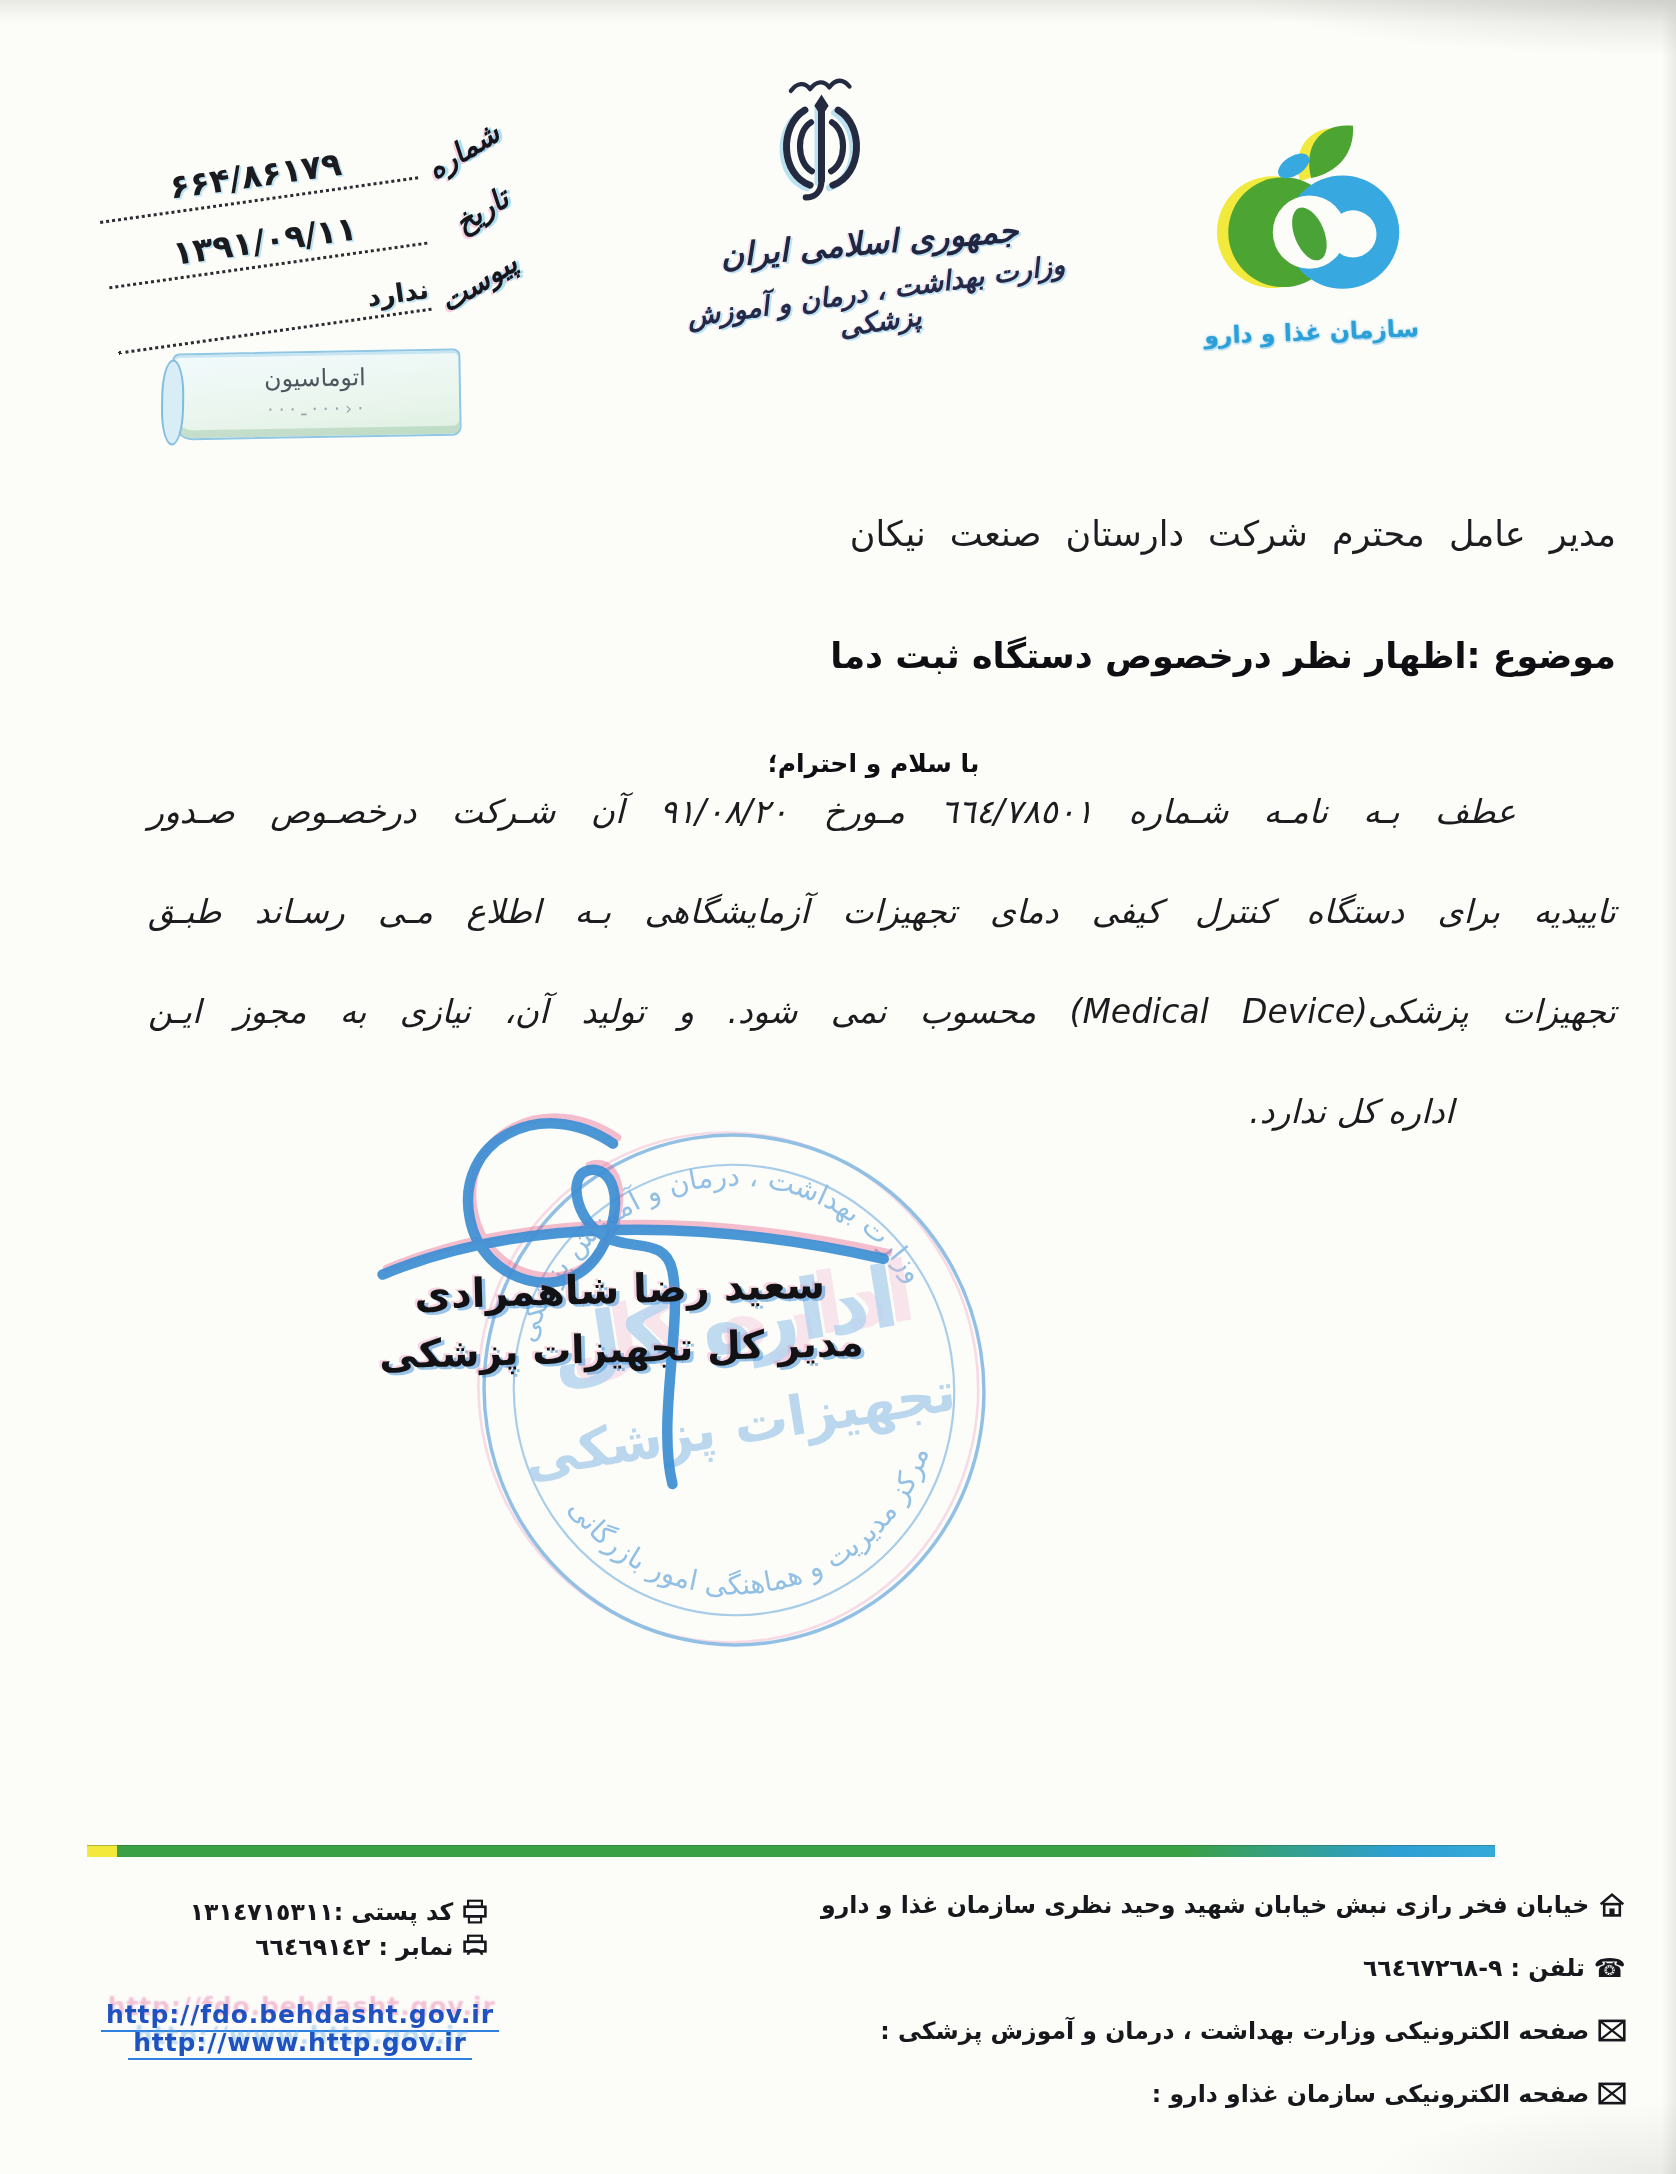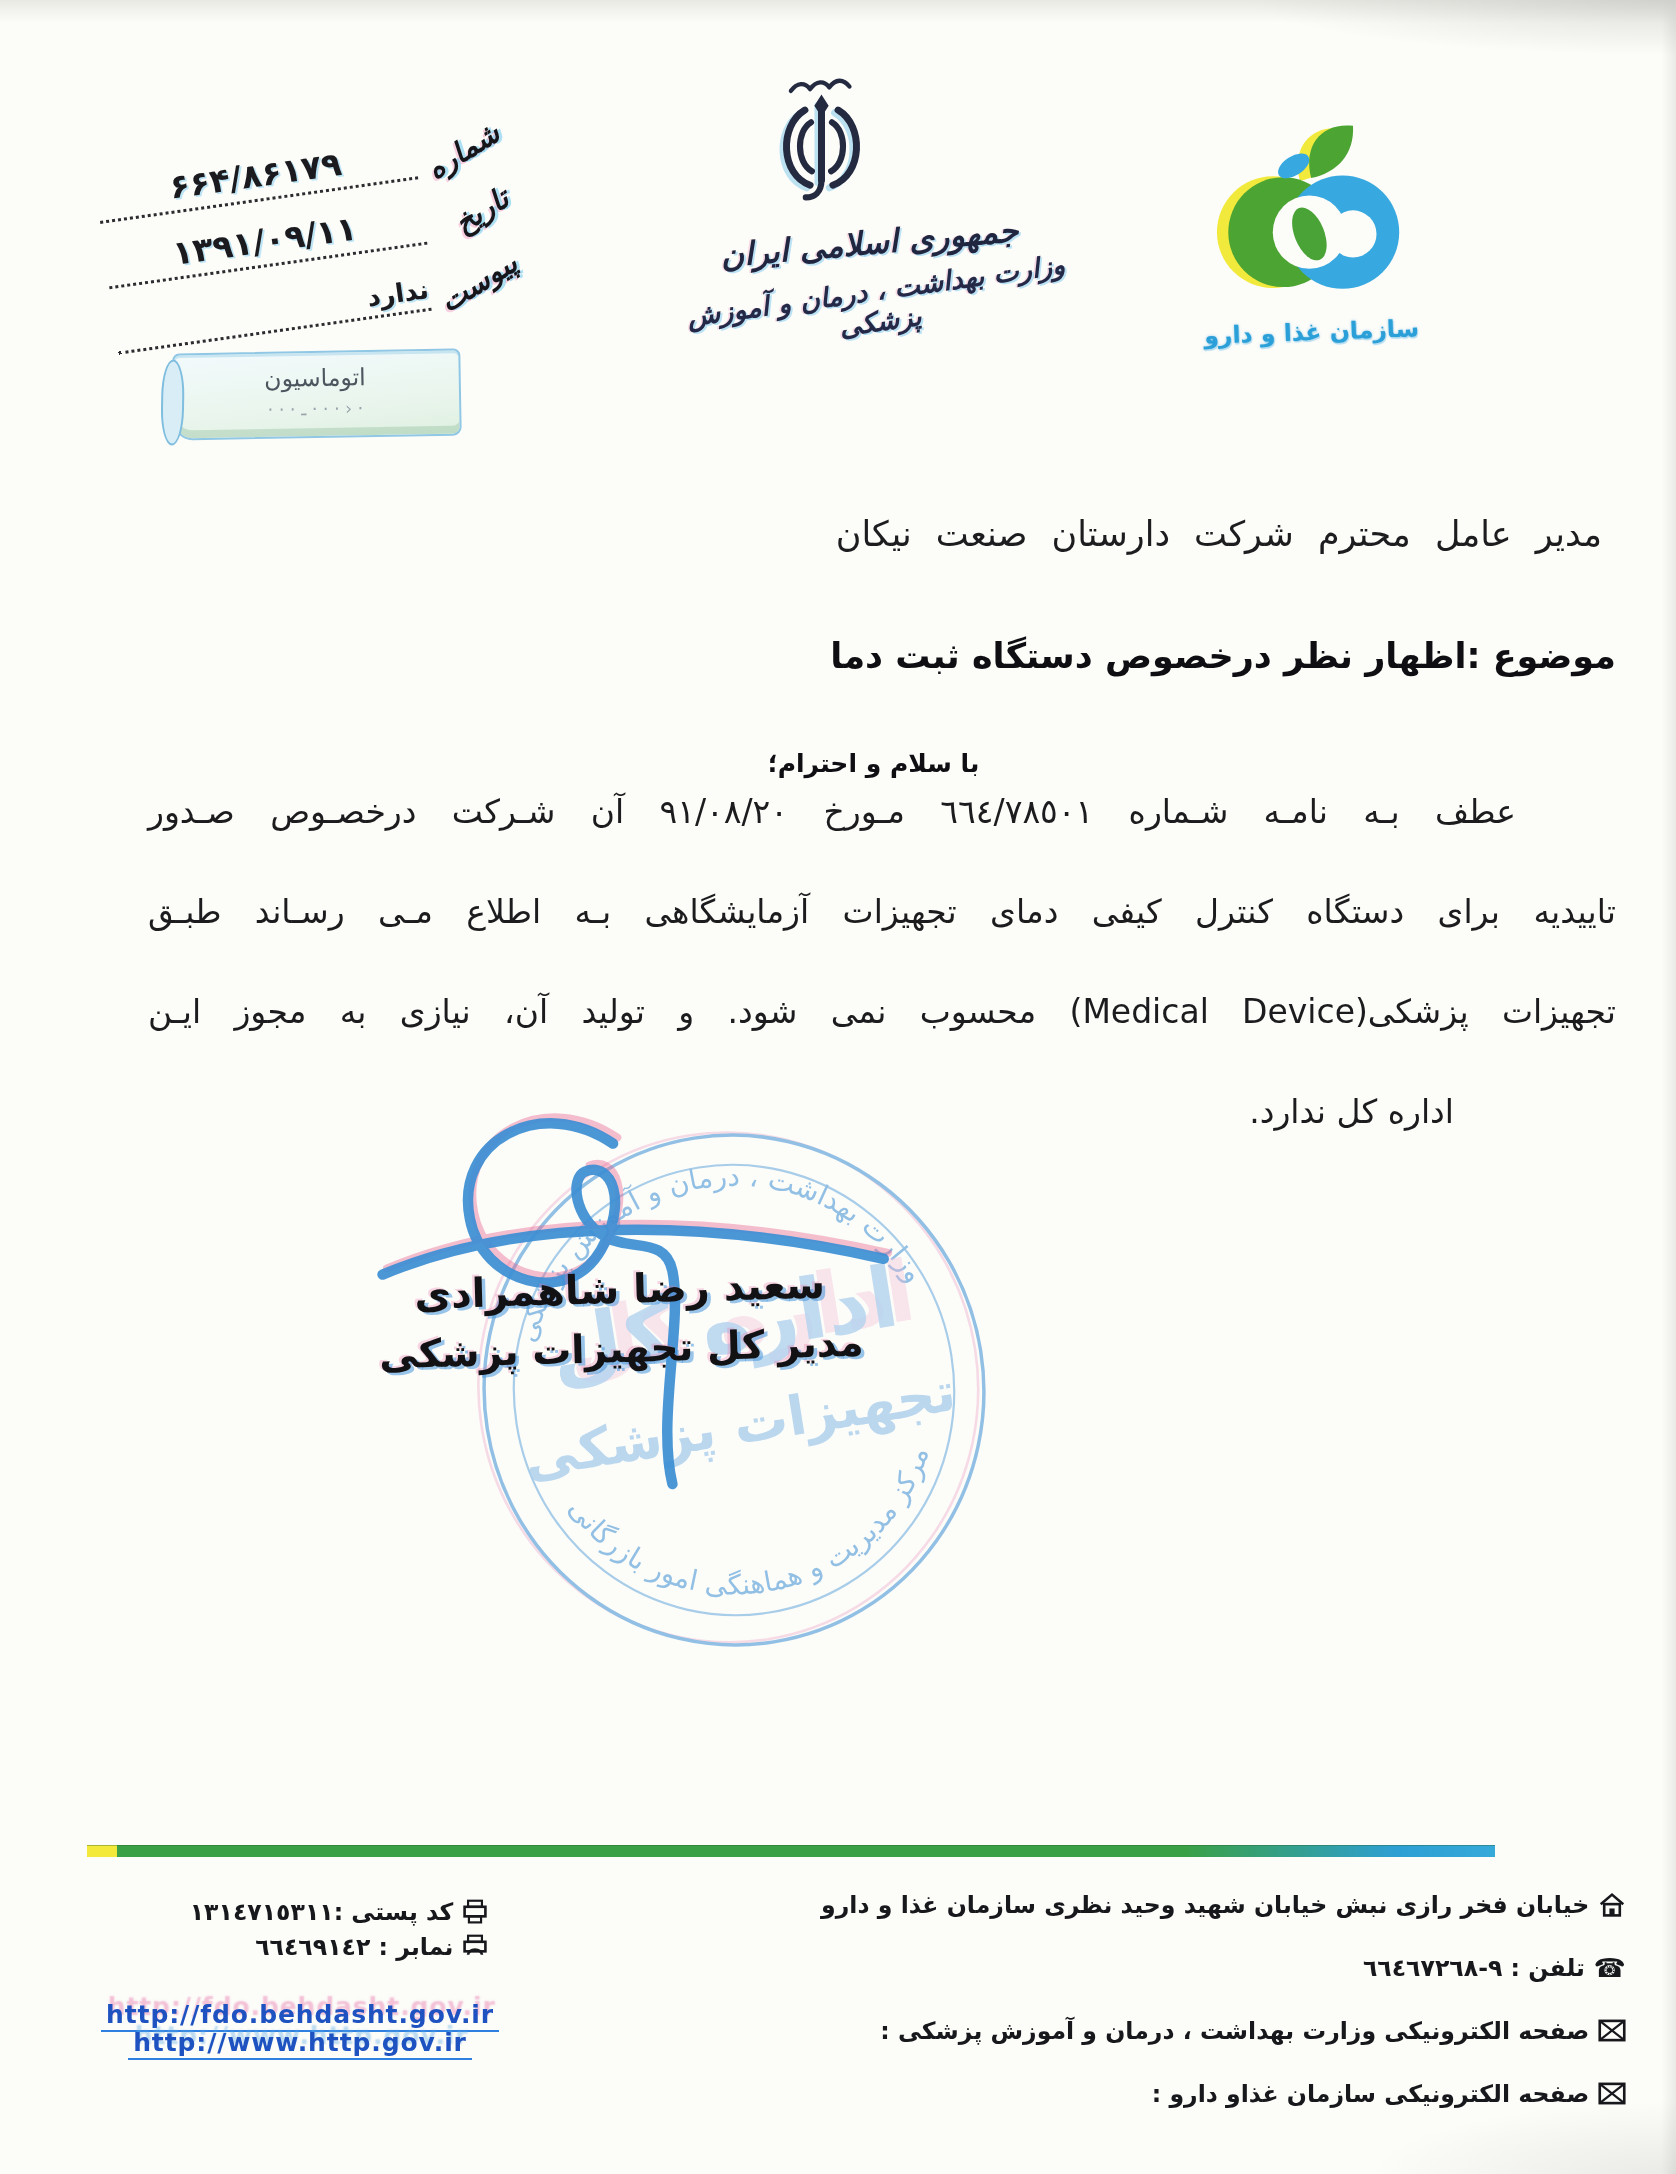--- a/index.html
+++ b/index.html
@@ -62,26 +62,26 @@
 
   
   .fdo-block{left:1198px;top:101px;width:227px;text-align:center;}
   .fdo-name{
     margin-top:3.5px;font-size:23.6px;font-weight:bold;color:#2b9fd8;letter-spacing:0.9px;
     transform:rotate(-2deg);text-shadow:0 0 2.6px rgba(43,159,216,.55), 0.9px 1.7px 0 rgba(150,210,240,.5);
   }
 
   
   .recipient{
-    left:131px;right:75px;top:514px;font-size:35px;color:#1d1d20;text-align:right;
+    left:131px;right:61px;top:514px;font-size:35px;color:#1d1d20;text-align:right;
     letter-spacing:6.1px;word-spacing:13px;
   }
   .subject{left:131px;right:61px;top:636px;font-size:35px;font-weight:bold;color:#0f0f13;text-align:right;}
   .salutation{left:131px;right:61px;top:749px;font-size:25px;font-weight:bold;color:#0f0f13;text-align:center;}
-  .bodypara{left:148px;right:61px;top:762px;color:#1c1c1e;font-size:33px;}
+  .bodypara{left:148px;right:61px;top:762px;color:#1c1c1e;font-size:33px;font-style:italic;}
   .bline{height:100px;line-height:100px;text-align:justify;text-align-last:justify;white-space:normal;}
   .bline.first{padding-right:100px;}
   .bline.last{text-align:right;text-align-last:right;padding-right:162px;}
 
   
   .roundstamp{left:472px;top:1128px;transform:rotate(-9deg);opacity:.92;}
   .sigpath{left:323px;top:1086px;}
   .signame{left:319px;top:1266px;width:603px;text-align:center;transform:rotate(-1.5deg);z-index:6;}
   .signame .nm{
     font-size:40px;font-weight:bold;color:#121214;

